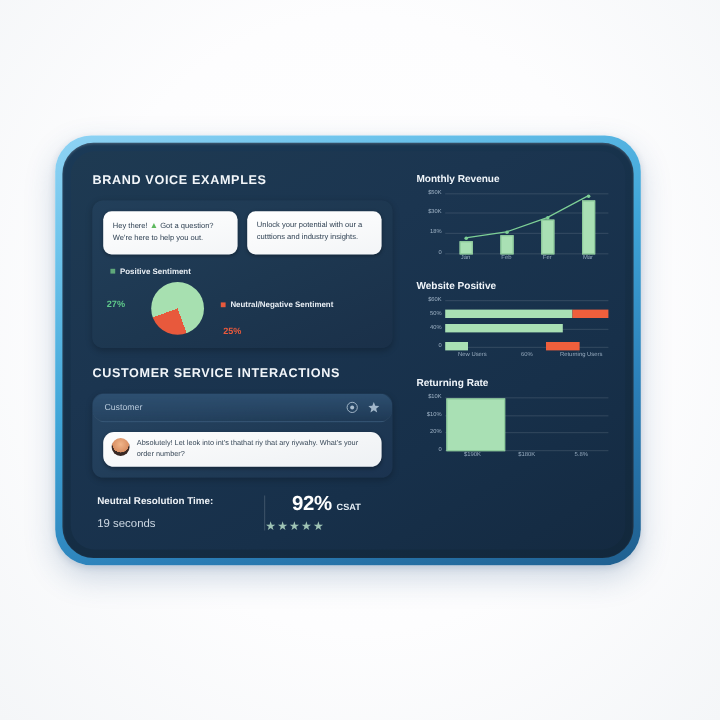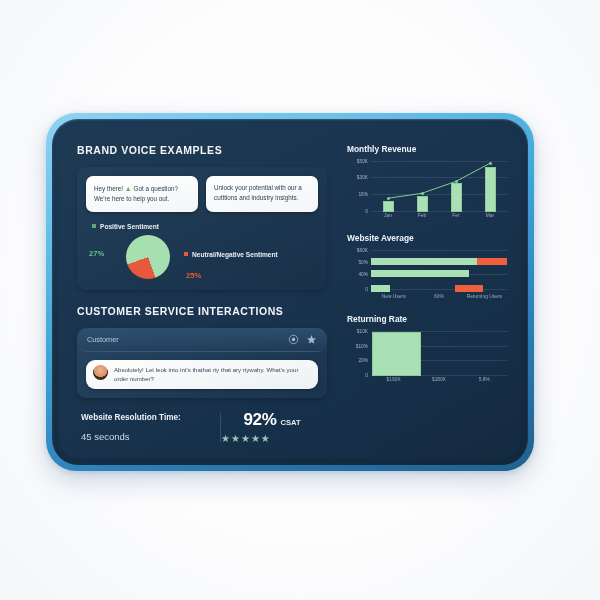--- a/index.html
+++ b/index.html
@@ -207,22 +207,22 @@
           <div class="chat-body">
             <div class="msg">
               <span class="avatar"></span>
               <span class="msg-text">Absolutely! Let leok into int's thathat riy that ary riywahy. What's your order number?</span>
             </div>
           </div>
         </div>
 
         <div class="stats">
           <div class="stat-left">
-            <div class="stat-label">Website Resolution Time:</div>
-            <div class="stat-value">45 seconds</div>
+            <div class="stat-label">Neutral Resolution Time:</div>
+            <div class="stat-value">19 seconds</div>
           </div>
           <div class="stat-right">
             <div class="csat-line">
               <span class="csat-num">92%</span>
               <span class="csat-lbl">CSAT</span>
             </div>
             <div class="stars">★★★★★</div>
           </div>
         </div>
       </div>
@@ -261,21 +261,21 @@
         </div>
         <div class="xlabels" id="x0">
             <div class="xlab" style="left: 12.5%;">Jan</div>
             <div class="xlab" style="left: 37.5%;">Feb</div>
             <div class="xlab" style="left: 62.5%;">Fer</div>
             <div class="xlab" style="left: 87.5%;">Mar</div>
           </div>
       </div>
 
       <div class="chart-block">
-        <div class="chart-title">Website Average</div>
+        <div class="chart-title">Website Positive</div>
         <div class="plot" style="height:44px" id="plot1">
           <div class="yaxis" id="y1">
               <div class="ytick" style="top: 1px;">$60K</div>
               <div class="ytick" style="top: 12.76px;">50%</div>
               <div class="ytick" style="top: 24.52px;">40%</div>
               <div class="ytick" style="top: 39.64px;">0</div>
             </div>
           <div class="grid" id="g1">
               <div class="gline" style="top: 1px;"></div>
               <div class="gline" style="top: 12.76px;"></div>

